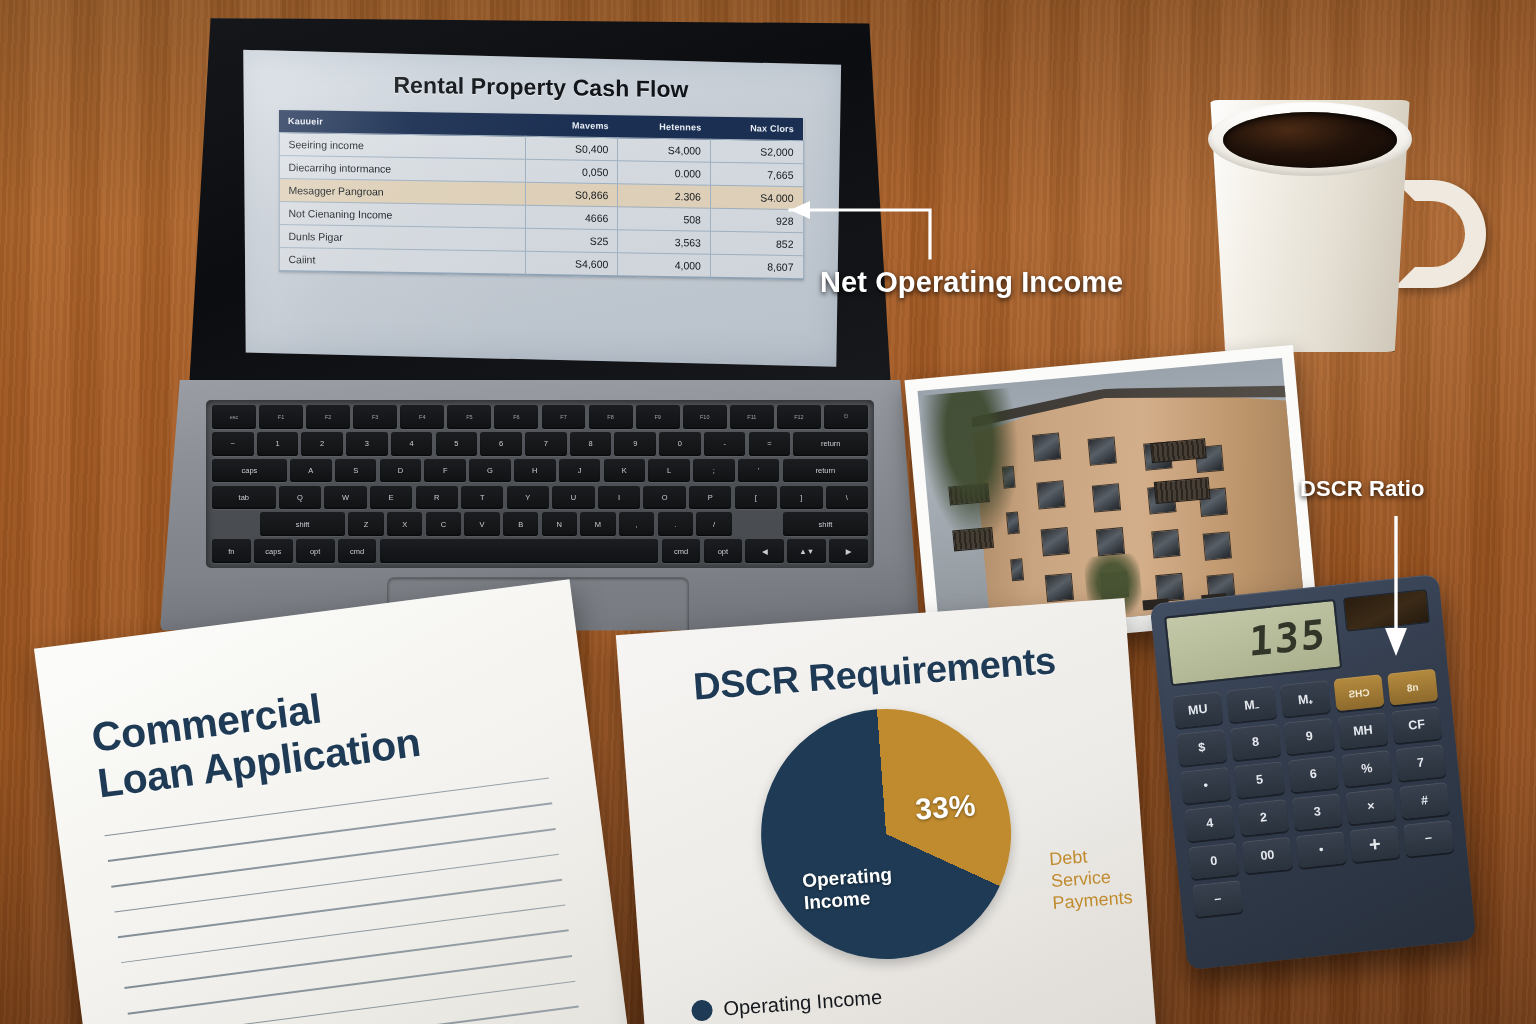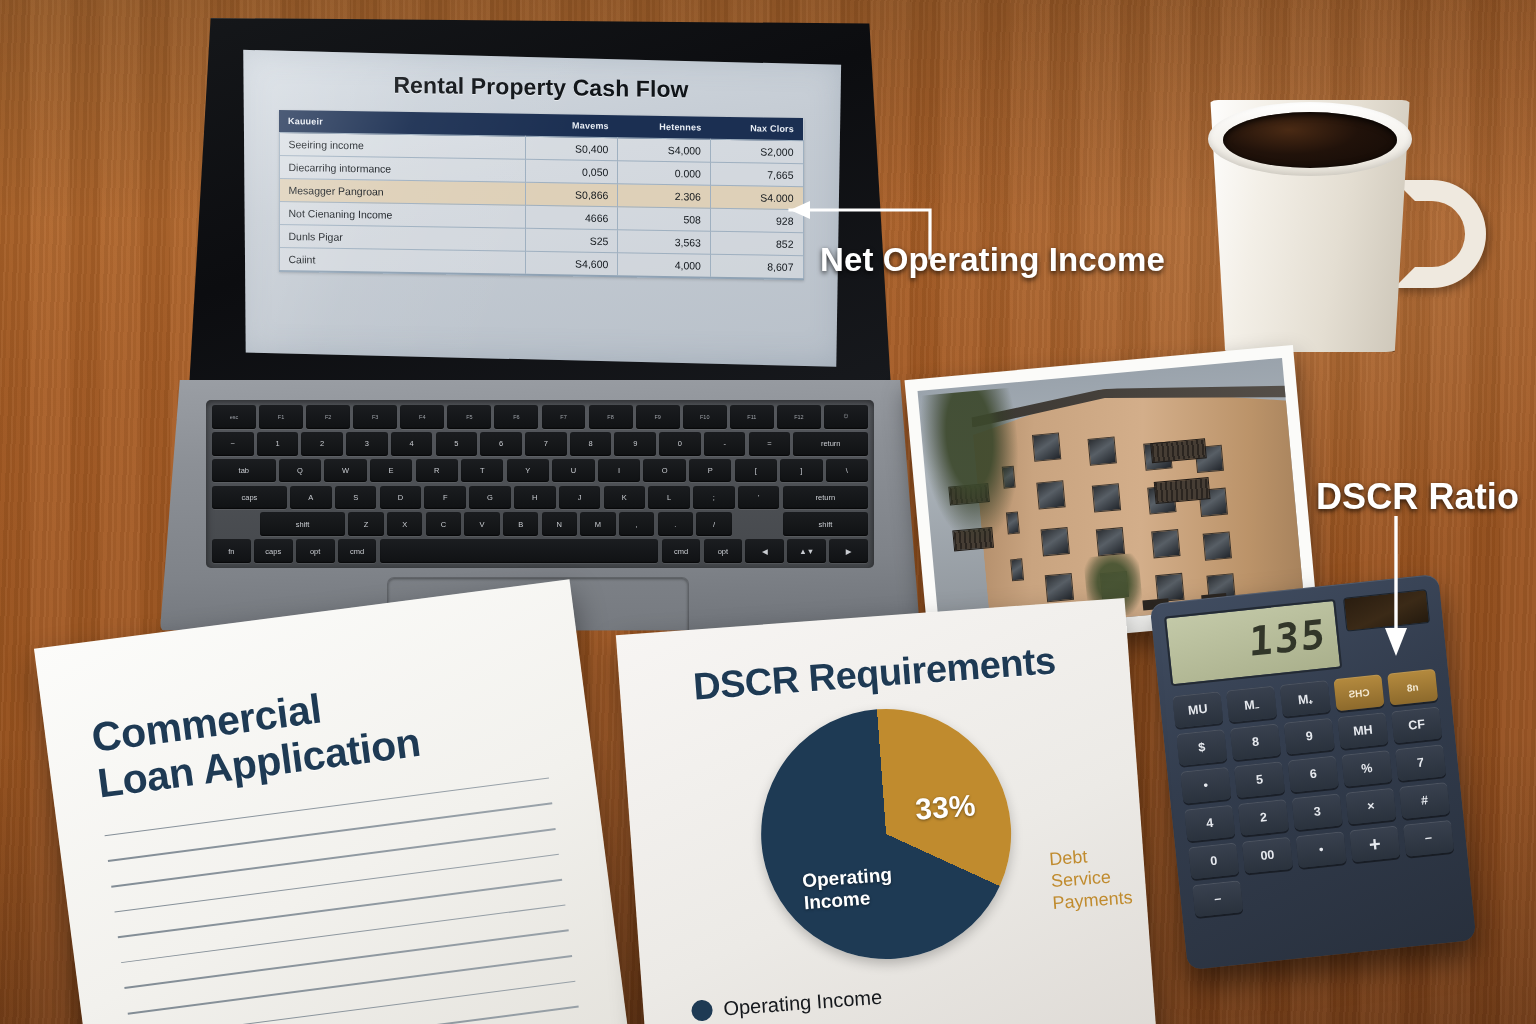--- a/index.html
+++ b/index.html
@@ -258,22 +258,22 @@
   .pie-lab2 {
     position:absolute; left:286px; top:152px; font-size:18px; color:#c08b2e;
     line-height:1.22; font-weight:normal;
   }
   .legend { display:flex; align-items:center; gap:11px; margin:26px 0 0 18px; }
   .legend .dot { width:21px; height:21px; border-radius:50%; }
   .legend .lgtxt { font-size:20px; color:#15181c; }
 
   
   .anno { position:absolute; color:#fff; font-weight:bold; text-shadow:0 2px 5px rgba(0,0,0,.78); }
-  .anno-noi { left:820px; top:241px; font-size:33px; letter-spacing:.1px; }
-  .anno-dscr { left:1300px; top:476px; font-size:36px; letter-spacing:.1px;margin-left:16px; }
+  .anno-noi { left:820px; top:266px; font-size:29px; letter-spacing:.1px; }
+  .anno-dscr { left:1300px; top:476px; font-size:22px; letter-spacing:.1px; }
   svg.pointer { position:absolute; overflow:visible; pointer-events:none; }
 </style>
 </head>
 <body>
 
 <div class="stage">
   <div class="desk"></div>
   <div class="desk-glow"></div>
 
   <div class="laptop">
@@ -361,50 +361,50 @@
             <div class="key">5</div>
             <div class="key">6</div>
             <div class="key">7</div>
             <div class="key">8</div>
             <div class="key">9</div>
             <div class="key">0</div>
             <div class="key">-</div>
             <div class="key">=</div>
             <div class="key w18">return</div>
           </div>
+        <div class="kb-row" id="kba">
+            <div class="key w18">caps</div>
+            <div class="key">A</div>
+            <div class="key">S</div>
+            <div class="key">D</div>
+            <div class="key">F</div>
+            <div class="key">G</div>
+            <div class="key">H</div>
+            <div class="key">J</div>
+            <div class="key">K</div>
+            <div class="key">L</div>
+            <div class="key">;</div>
+            <div class="key">'</div>
+            <div class="key w20">return</div>
+          </div>
         <div class="kb-row" id="kbq">
             <div class="key w15">tab</div>
             <div class="key">Q</div>
             <div class="key">W</div>
             <div class="key">E</div>
             <div class="key">R</div>
             <div class="key">T</div>
             <div class="key">Y</div>
             <div class="key">U</div>
             <div class="key">I</div>
             <div class="key">O</div>
             <div class="key">P</div>
             <div class="key">[</div>
             <div class="key">]</div>
             <div class="key">\</div>
-          </div>
-        <div class="kb-row" id="kba">
-            <div class="key w18">caps</div>
-            <div class="key">A</div>
-            <div class="key">S</div>
-            <div class="key">D</div>
-            <div class="key">F</div>
-            <div class="key">G</div>
-            <div class="key">H</div>
-            <div class="key">J</div>
-            <div class="key">K</div>
-            <div class="key">L</div>
-            <div class="key">;</div>
-            <div class="key">'</div>
-            <div class="key w20">return</div>
           </div>
         <div class="kb-row" id="kbz">
             <div class="key w24">shift</div>
             <div class="key">Z</div>
             <div class="key">X</div>
             <div class="key">C</div>
             <div class="key">V</div>
             <div class="key">B</div>
             <div class="key">N</div>
             <div class="key">M</div>

